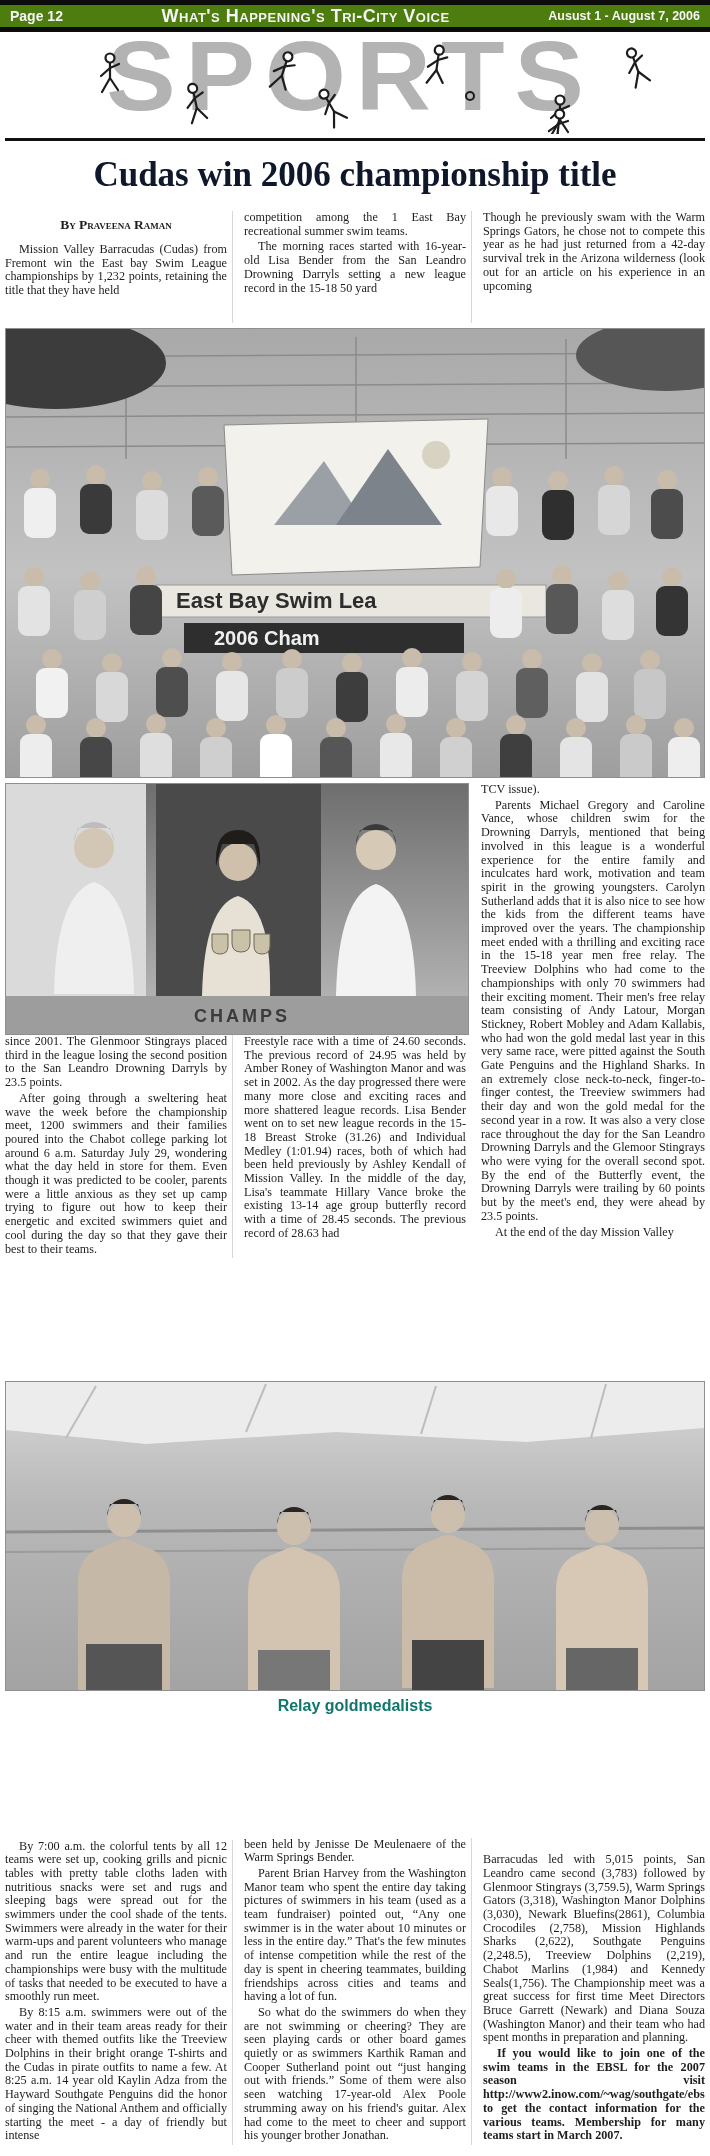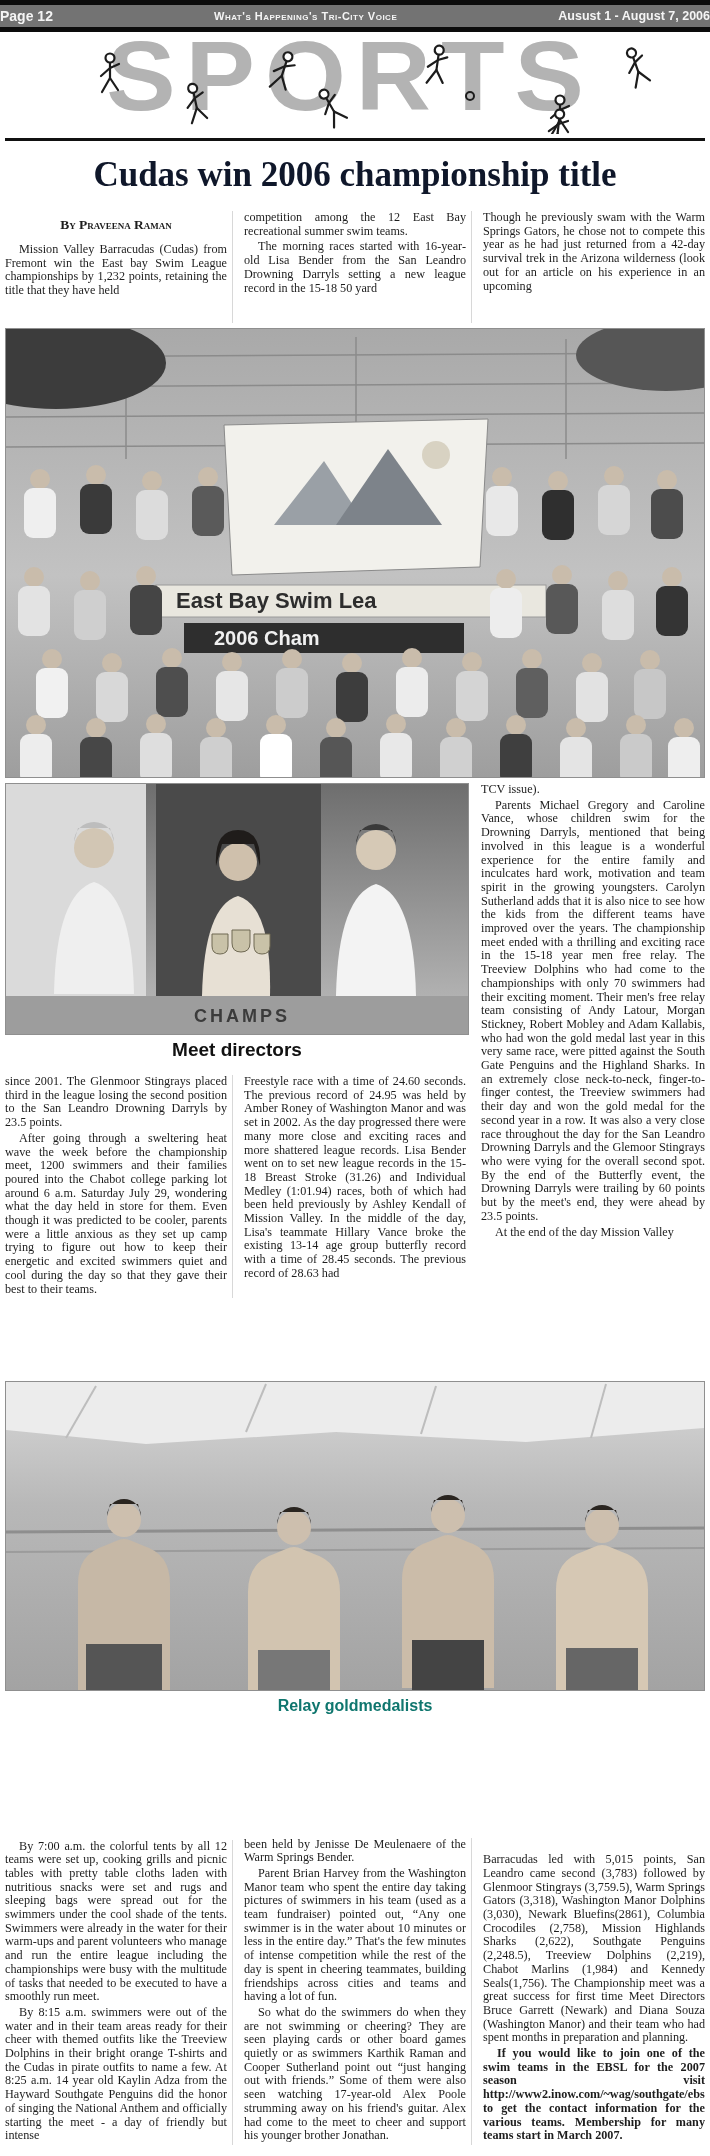--- a/index.html
+++ b/index.html
@@ -1,25 +1,25 @@
 <!DOCTYPE html>
 <html><head>
 <meta charset="utf-8">
 <style>
   html,body{margin:0;padding:0;background:#ffffff;}
   body{width:710px;height:2156px;overflow:hidden;position:relative;
        font-family:"Liberation Serif", serif;color:#1d1d1d;}
   .page{width:710px;height:2156px;position:relative;background:#fff;}
 
   
-  .topbar{margin:0;background:#737373;border-top:5px solid #0c0c0c;border-bottom:5px solid #0c0c0c;
+  .topbar{margin:0;background:#4d7c0f;border-top:5px solid #0c0c0c;border-bottom:5px solid #0c0c0c;
           height:22px;display:flex;align-items:center;justify-content:space-between;
-          padding:0 0;color:#f5f5f5;font-family:"Liberation Sans",sans-serif;}
+          padding:0 10px;color:#f5f5f5;font-family:"Liberation Sans",sans-serif;}
   .topbar .pg{font-weight:bold;font-size:14px;}
-  .topbar .masthead{font-weight:bold;font-size:11px;font-variant:small-caps;letter-spacing:.5px;}
+  .topbar .masthead{font-weight:bold;font-size:18px;font-variant:small-caps;letter-spacing:.5px;}
   .topbar .daterange{font-weight:bold;font-size:12.5px;}
 
   
   .sports-wrap{position:relative;height:96px;margin:6px 10px 0 0;}
   .sports-word{position:absolute;left:0;right:0;top:-14px;text-align:center;
                font-family:"Liberation Sans",sans-serif;font-weight:bold;
                font-size:104px;line-height:104px;color:#b3b3b3;letter-spacing:10px;
                transform:scaleY(.95);}
   .sports-figs{position:absolute;left:0;top:0;width:710px;height:96px;}
   .rule{height:3px;background:#111;margin:4px 5px 0 5px;}
@@ -97,21 +97,21 @@
   <div class="headline">Cudas win 2006 championship title</div>
 
   <div class="content">
 
     <div class="row intro-row">
       <div class="col sep">
         <div class="byline">By Praveena Raman</div>
         <p class="para">Mission Valley Barracudas (Cudas) from Fremont win the East bay Swim League championships by 1,232 points, retaining the title that they have held</p>
       </div>
       <div class="col sep">
-        <p class="para noind">competition among the 12 East Bay recreational summer swim teams.</p>
+        <p class="para noind">competition among the 1 East Bay recreational summer swim teams.</p>
         <p class="para">The morning races started with 16-year-old Lisa Bender from the San Leandro Drowning Darryls setting a new league record in the 15-18 50 yard</p>
       </div>
       <div class="col">
         <p class="para noind">Though he previously swam with the Warm Springs Gators, he chose not to compete this year as he had just returned from a 42-day survival trek in the Arizona wilderness (look out for an article on his experience in an upcoming</p>
       </div>
     </div>
 
     <div class="photo photo1">
       <svg viewBox="0 0 698 448" width="698" height="448" xmlns="http://www.w3.org/2000/svg">
         <defs>
@@ -230,21 +230,20 @@
             </g>
 
             <circle cx="370" cy="66" r="20" fill="#d6c9b6"></circle>
             <path d="M350,60 A20,20 0 0 1 390,60 L386,46 L354,46 Z" fill="#3a3a3a"></path>
             <path d="M330,212 Q332,112 370,100 Q408,112 410,212 Z" fill="#f3f3f3"></path>
 
             <rect x="0" y="212" width="462" height="38" fill="#9d9d9d"></rect>
             <text x="188" y="238" font-family="Liberation Sans, sans-serif" font-size="18" font-weight="bold" fill="#3b3b3b" letter-spacing="3">CHAMPS</text>
           </svg>
         </div>
-        <div class="caption-lg">Meet directors</div>
         <div class="two-col">
           <div class="col sep">
             <p class="para noind">since 2001.  The Glenmoor Stingrays placed third in the league losing the second position to the San Leandro Drowning Darryls by 23.5 points.</p>
             <p class="para">After going through a sweltering heat wave the week before the championship meet, 1200 swimmers and their families poured into the Chabot college parking lot around 6 a.m. Saturday July 29, wondering what the day held in store for them.  Even though it was predicted to be cooler, parents were a little anxious as they set up camp trying to figure out how to keep their energetic and excited swimmers quiet and cool during the day so that they gave their best to their teams.</p>
           </div>
           <div class="col">
             <p class="para noind">Freestyle race with a time of 24.60 seconds.  The previous record of 24.95 was held by Amber Roney of Washington Manor and was set in 2002.  As the day progressed there were many more close and exciting races and more shattered league records.  Lisa Bender went on to set new league records in the 15-18 Breast Stroke (31.26) and Individual Medley (1:01.94) races, both of which had been held previously by Ashley Kendall of Mission Valley.  In the middle of the day, Lisa's teammate Hillary Vance broke the existing 13-14 age group butterfly record with a time of 28.45 seconds.  The previous record of 28.63 had</p>
           </div>
         </div>
       </div>

